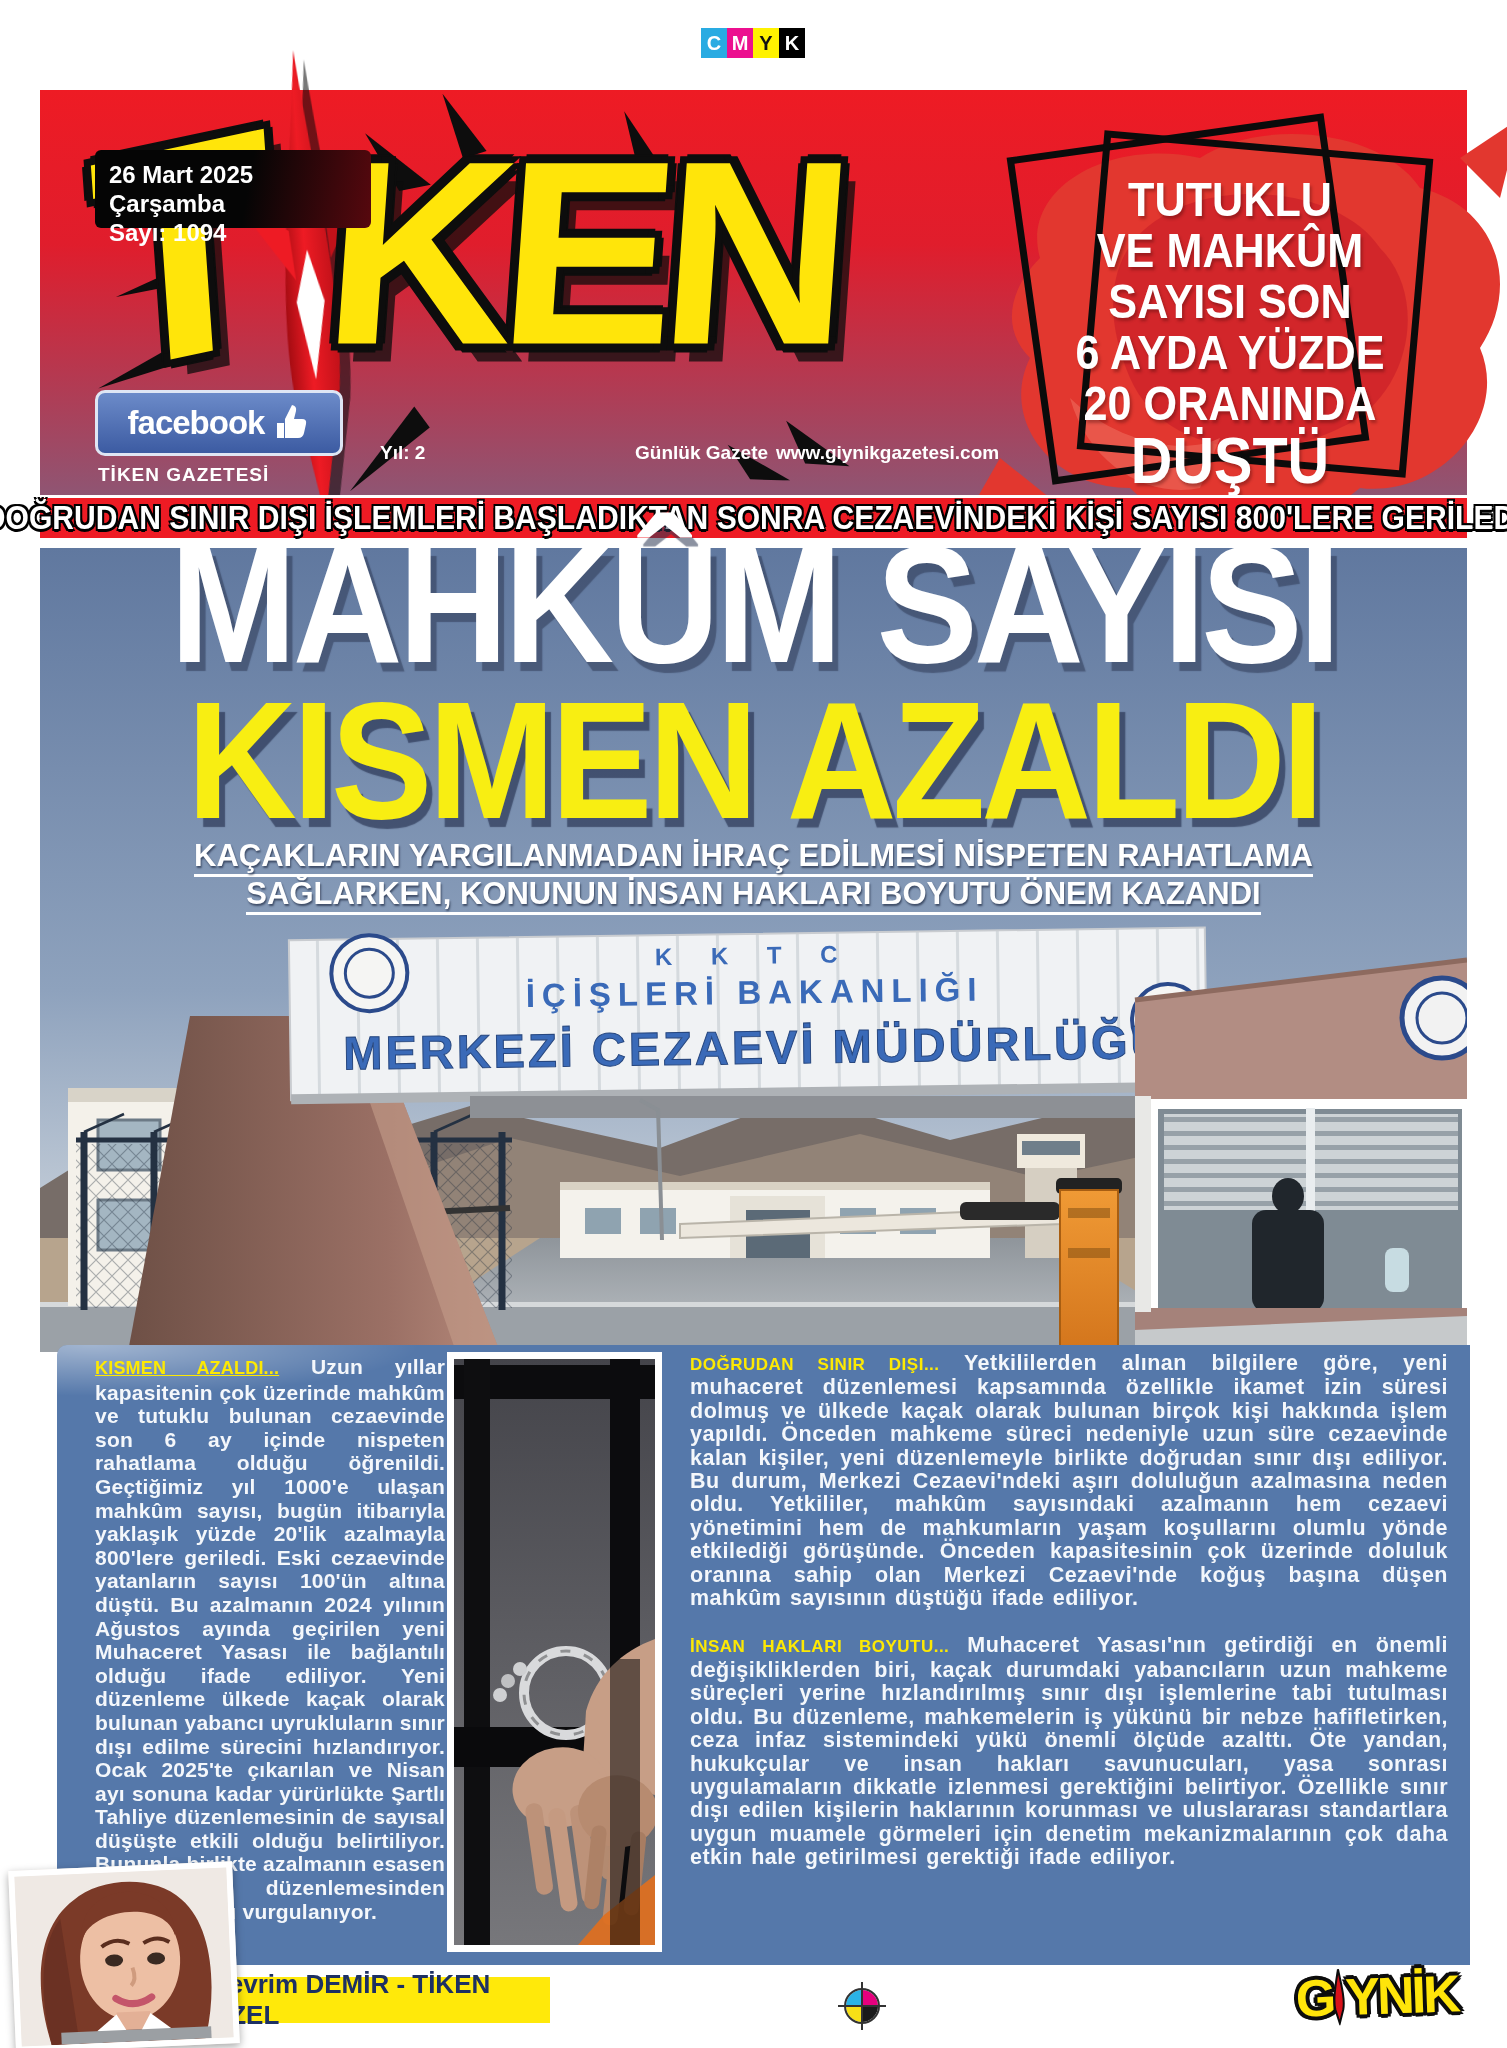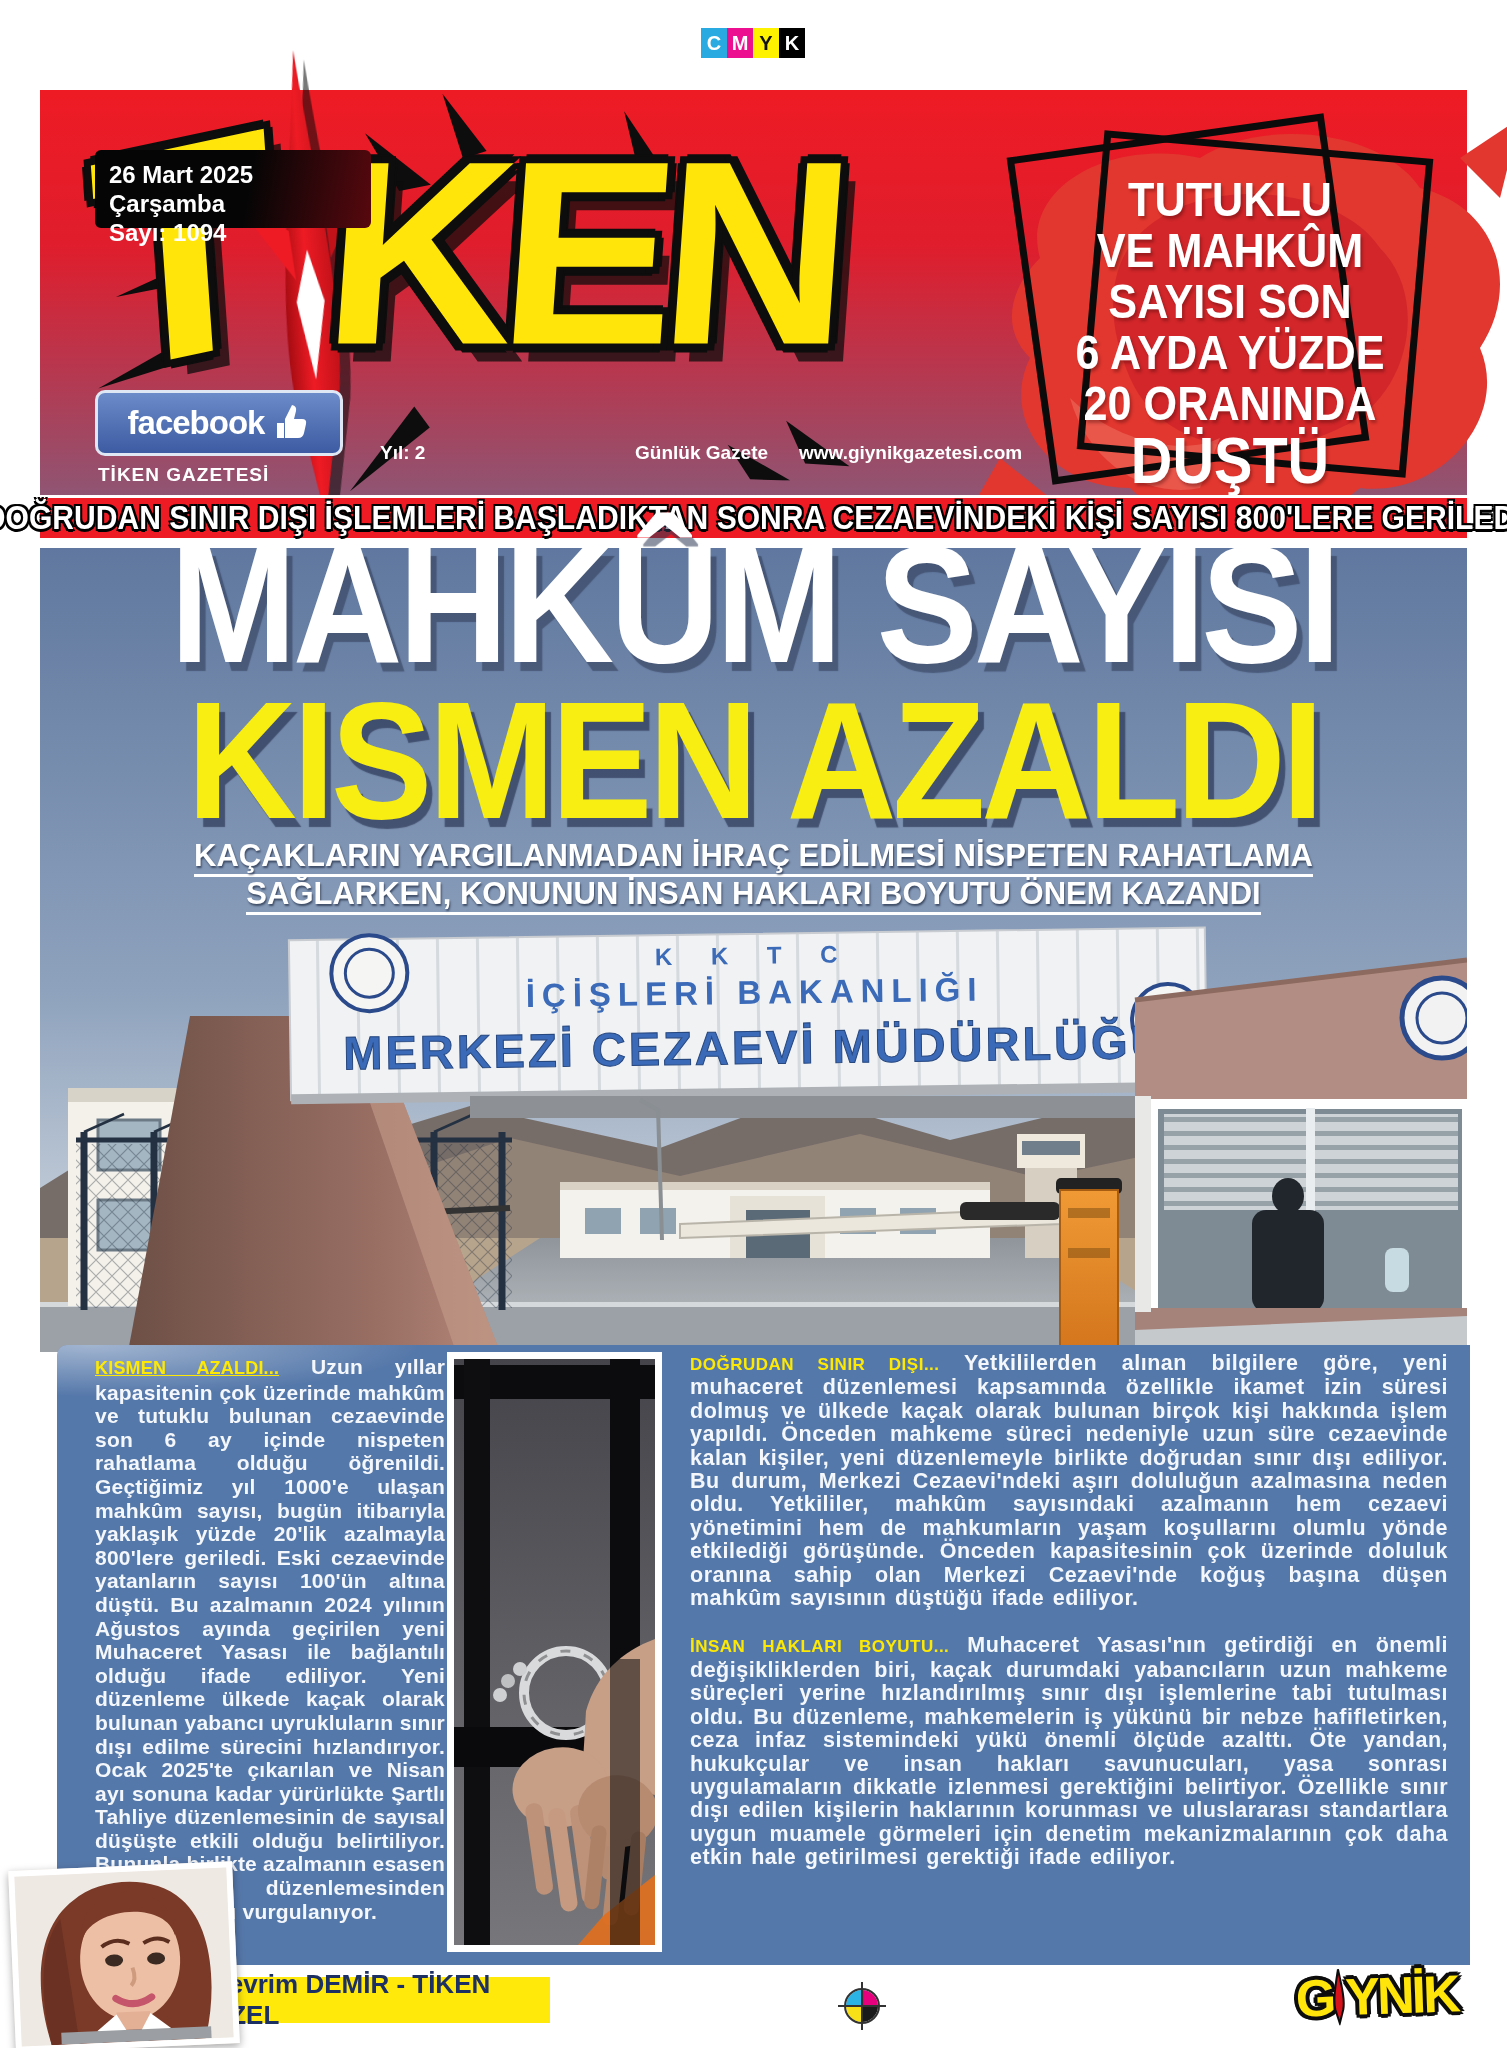--- a/index.html
+++ b/index.html
@@ -162,21 +162,21 @@
       <svg width="38" height="38" viewBox="0 0 38 38">
         <path fill="#fff" d="M5 19 h7 v15 h-7 z"></path>
         <path fill="#fff" d="M13 34 h13 q5 0 6-5 l2-9 q1-5-4-5 h-8 l2-8 q1-5-4-6 l-2 4 -5 10 v19 z"></path>
       </svg>
     </div>
     <div class="fb-caption">TİKEN GAZETESİ</div>
     <div class="red-rule rule-left"></div>
 
     <div class="edition-info" style="left:340px;">Yıl: 2</div>
     <div class="edition-info" style="left:559px;margin-left:36px;">Günlük Gazete</div>
-    <div class="edition-info" style="left:759px;text-align:right;">www.giynikgazetesi.com</div>
+    <div class="edition-info" style="left:736px;text-align:right;">www.giynikgazetesi.com</div>
     <div class="red-rule rule-right"></div>
 
     <div class="teaser">
       <svg class="teaser-splash" width="560" height="440" viewBox="0 0 560 440">
         <g>
           <path fill="#e2372f" d="M80 160 C60 90 150 40 240 60 C300 20 420 30 460 90 C540 110 560 190 520 250 C550 320 480 400 400 390 C340 440 220 440 170 390 C90 390 40 320 70 260 C40 230 50 190 80 160 Z"></path>
           <path fill="#cc2129" opacity=".75" d="M200 120 C260 80 380 90 420 150 C470 200 450 300 380 330 C300 370 200 350 170 280 C140 210 150 150 200 120 Z"></path>
           <path fill="#ef6a5e" opacity=".6" d="M110 300 C150 340 220 360 260 340 L240 390 C190 400 130 370 110 300 Z"></path>
           <path fill="#e2372f" d="M500 60 L560 20 L540 100 Z"></path>
           <path fill="#e2372f" d="M40 360 L0 430 L90 400 Z"></path>

